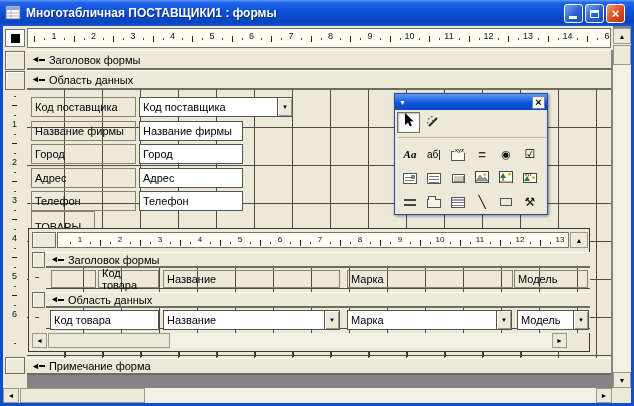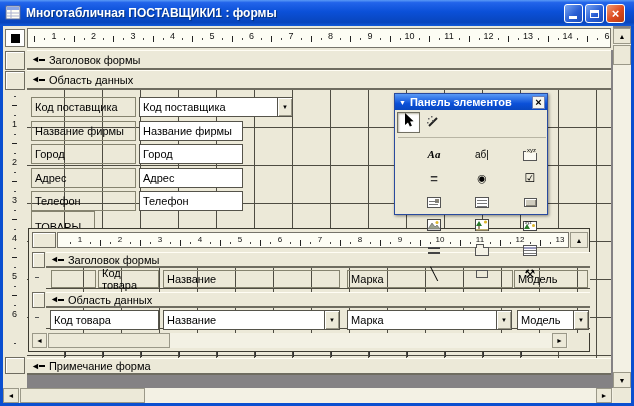--- a/index.html
+++ b/index.html
@@ -90,21 +90,21 @@
   .tbx-title{height:16px;background:linear-gradient(180deg,#5a9af6,#0b50d8 60%,#0846bf);
     color:#fff;font-size:11px;font-weight:bold;display:flex;align-items:center;padding:0 2px 0 4px;}
   .tbx-tri{font-size:7px;margin-right:4px;line-height:1;}
   .tbx-close{margin-left:auto;width:13px;height:13px;background:#f6f5ee;border:1px solid #6f80b4;
     color:#000;font-size:11px;font-weight:bold;display:flex;align-items:center;justify-content:center;line-height:1;}
   .toolrow{position:absolute;left:2px;top:18px;display:flex;}
   .tool-btn{width:23px;height:21px;display:flex;align-items:center;justify-content:center;margin-right:1px;}
   .tool-btn.selected{background:#fff;border:1px solid #716f62;box-shadow:inset 1px 1px 2px #b9b6a6;}
   .tgrid{position:absolute;left:3px;top:43px;width:148px;display:flex;flex-wrap:wrap;
     border-top:1px solid #b8b5a4;padding-top:4px;}
-  .tool-cell{width:24px;height:24px;display:flex;align-items:center;justify-content:center;margin-left:24px;}
+  .tool-cell{width:24px;height:24px;display:flex;align-items:center;justify-content:center;}
 
   
   .ik-label{font-size:11px;font-weight:bold;font-style:italic;font-family:"Liberation Serif","DejaVu Serif",serif;}
   .ik-textbox{font-size:10px;}
   .ik-radio{font-size:11px;}
   .ik-check{font-size:12px;}
   .ik-line{font-size:12px;font-weight:bold;}
   .ik-more{font-size:12px;}
   .ik-toggle{font-size:13px;font-weight:bold;color:#333;}
   .ik-optgroup{position:relative;width:14px;height:10px;border:1px solid #555;margin-top:4px;background:#fbfaf2;}
@@ -438,21 +438,20 @@
     </div>
   <div class="sb-thumb" style="left:20px;top:388px;width:125px;height:15px;"></div>
   <div class="sb-btn" style="left:596px;top:388px;width:16px;height:15px;">
       <span>►</span>
     </div>
   <div class="corner" style="left:613px;top:388px;width:18px;height:15px;"></div>
 
   <div class="toolbox">
     <div class="tbx-title">
       <span class="tbx-tri">▼</span>
-      <span>Панель элементов</span>
       <span class="tbx-close">
           <span>×</span>
         </span>
     </div>
     <div class="toolrow" id="toolrow">
         <div class="tool-btn selected">
           <span><svg width="13" height="15" viewBox="0 0 13 15">
               <polygon points="3,0 3,12 6,9.4 7.8,13.6 9.9,12.7 8.1,8.6 11.6,8.3" fill="#000"></polygon>
             </svg></span>
         </div>

